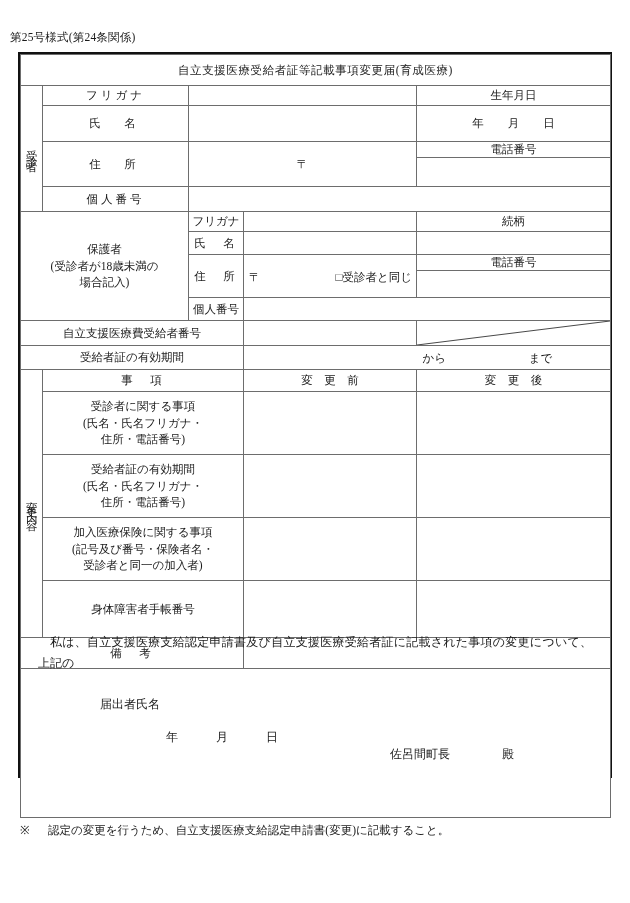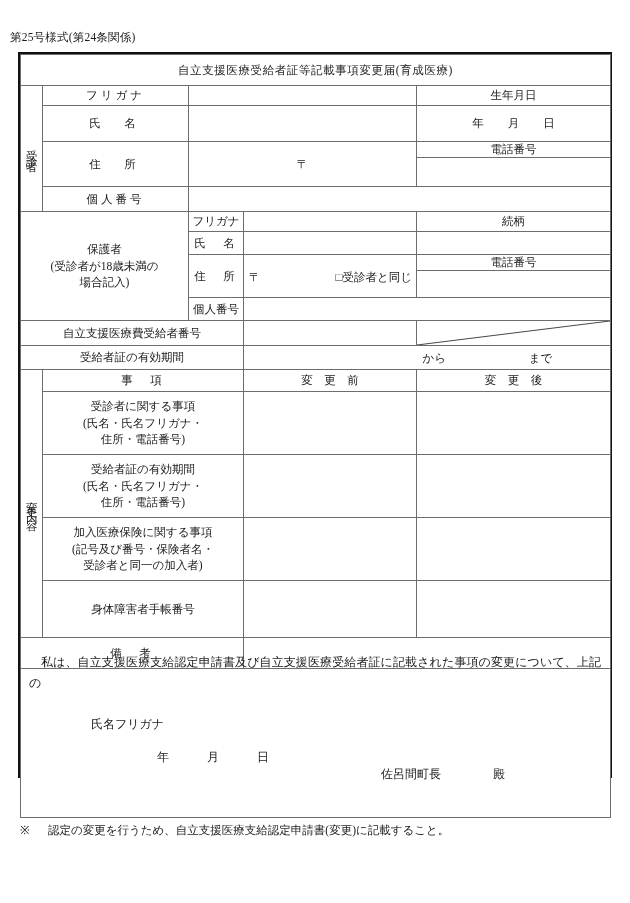--- a/index.html
+++ b/index.html
@@ -158,22 +158,22 @@
     box-sizing: border-box;
     font-size: 11.5px;
   }
   .chk { white-space: nowrap; }
 
   
   .decl {
     position: absolute;
     left: 0;
     right: 0;
-    top: 598px;
-    padding: 0 9px;
+    top: 578px;
+    padding: 0 18px;
     box-sizing: border-box;
   }
   .decl p {
     margin: 0;
     font-size: 12px;
     line-height: 1.75;
     text-align: justify;
     text-justify: inter-character;
   }
   .decl .indent { text-indent: 1em; }
@@ -425,21 +425,21 @@
       </tr>
 
       <tr>
         <td colspan="7" style="height:148px" class="nb-left nb-right nb-bottom"></td>
       </tr>
     </tbody>
       </table>
 
     <div class="decl">
       <p class="indent">私は、自立支援医療支給認定申請書及び自立支援医療受給者証に記載された事項の変更について、上記の</p>
-      <div class="sig">氏名フリガナ</div>
+      <div class="sig">届出者氏名</div>
       <div class="dateline">
         <span>年</span><span>月</span><span class="last">日</span>
       </div>
       <div class="addressee">
         <span>佐呂間町長</span><span class="sama">殿</span>
       </div>
     </div>
   </div>
 
   <div class="footnote">

